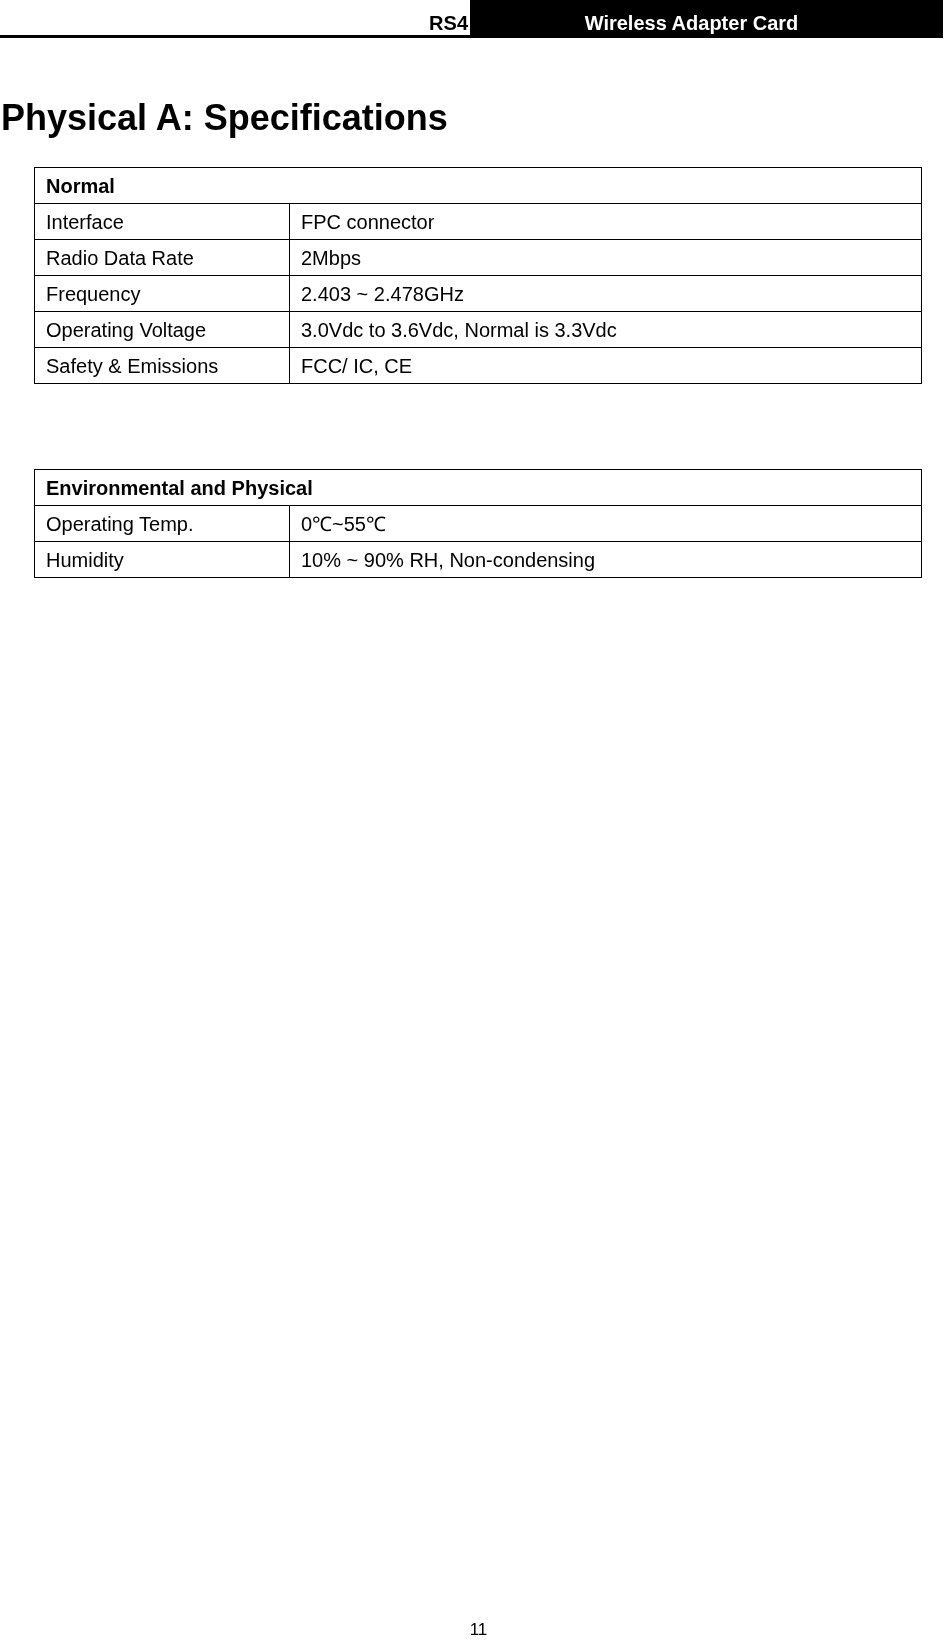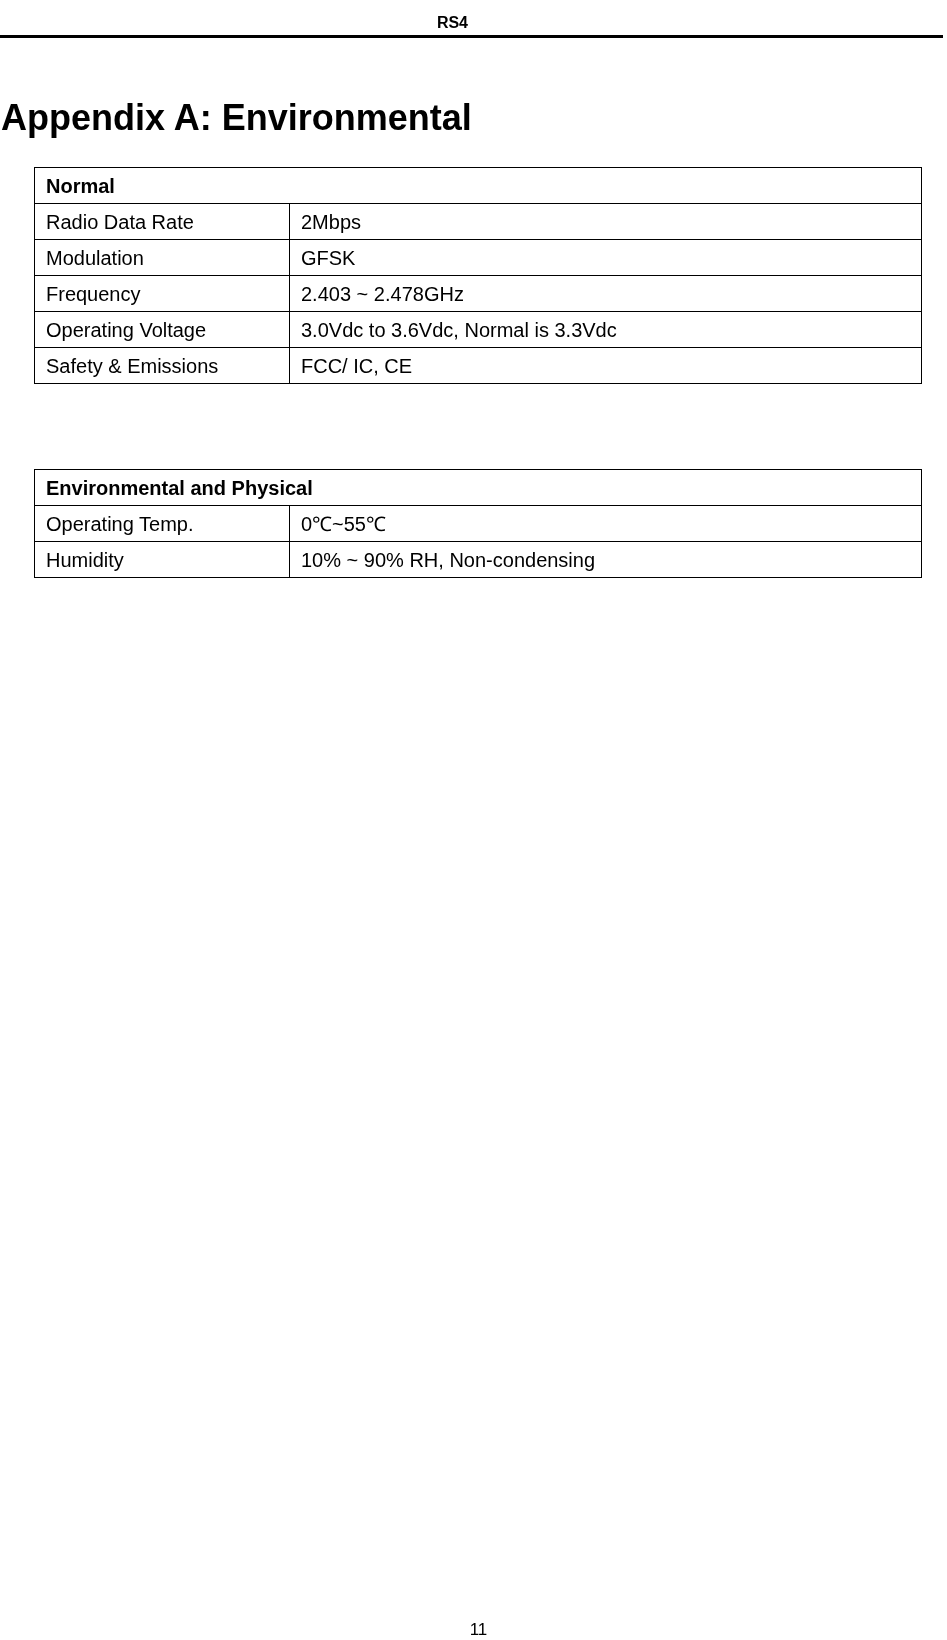--- a/index.html
+++ b/index.html
@@ -8,21 +8,21 @@
     font-family: "Liberation Sans", sans-serif; color: #000;
   }
   .header {
     position: absolute; left: 0; top: 0; width: 947px; height: 39px;
   }
   .header-rule {
     position: absolute; left: 0; top: 35px; width: 943px; height: 3px; background: #000;
   }
   .header-model {
     position: absolute; left: 380px; top: 0; width: 88px; height: 35px;
-    font-weight: bold; font-size: 16px; line-height: 46px; text-align: right;
+    font-weight: bold; font-size: 20px; line-height: 46px; text-align: right;
     letter-spacing: 0;
   }
   .header-title-box {
     position: absolute; left: 470px; top: 0; width: 473px; height: 38px; background: #000;
   }
   .header-title {
     position: absolute; left: 0; top: 0; width: 473px; height: 38px;
     color: #fff; font-weight: bold; font-size: 20px; line-height: 46px; text-align: center;
     padding-right: 30px; box-sizing: border-box;
   }
@@ -46,41 +46,45 @@
   .page-number {
     position: absolute; left: 0; top: 1620px; width: 957px; text-align: center;
     font-size: 17px; line-height: 20px;
   }
 </style>
 </head>
 <body>
 
 <div class="header">
   <div class="header-model">RS4</div>
+  <div class="header-title-box">
+    <div class="header-title">Wireless Adapter Card</div>
+
+  </div>
   <div class="header-rule"></div>
 </div>
 
-<h1 class="page-title">Appendix A: Environmental</h1>
+<h1 class="page-title">Physical A: Specifications</h1>
 
 <table class="spec" id="table-normal">
   <colgroup>
       <col class="c1">
       <col>
     </colgroup>
   <tbody>
       <tr>
     <td class="section" colspan="2">Normal</td>
   </tr>
   <tr>
+    <td>Interface</td>
+    <td>FPC connector</td>
+  </tr>
+  <tr>
     <td>Radio Data Rate</td>
     <td>2Mbps</td>
-  </tr>
-  <tr>
-    <td>Modulation</td>
-    <td>GFSK</td>
   </tr>
   <tr>
     <td>Frequency</td>
     <td>2.403 ~ 2.478GHz</td>
   </tr>
   <tr>
     <td>Operating Voltage</td>
     <td>3.0Vdc to 3.6Vdc, Normal is 3.3Vdc</td>
   </tr>
   <tr>

